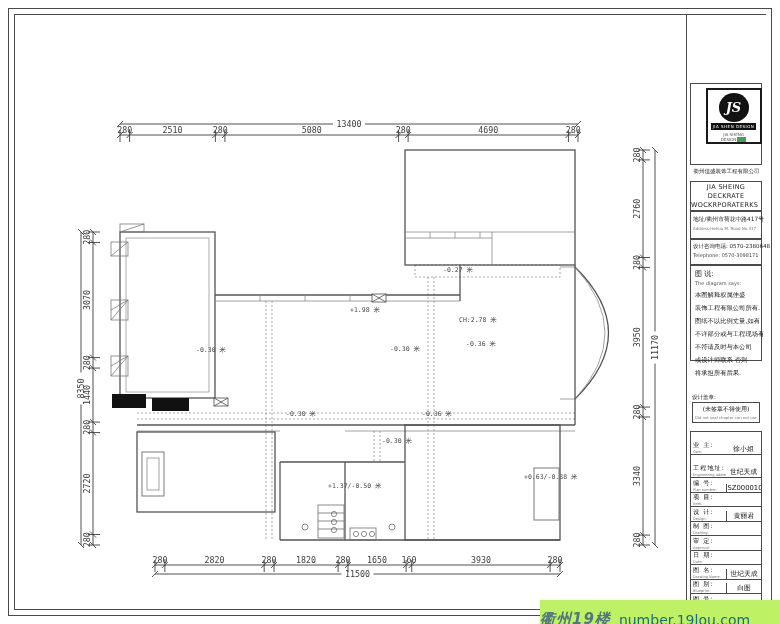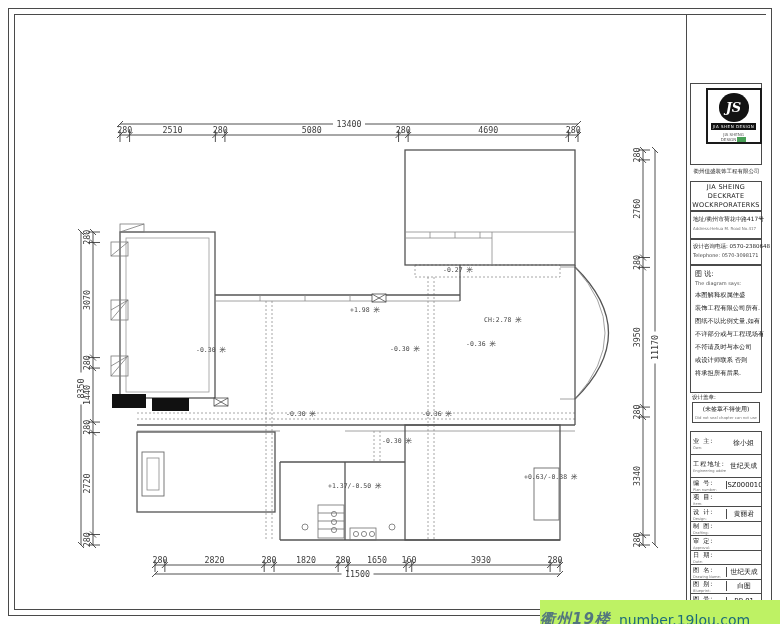--- a/index.html
+++ b/index.html
@@ -18,38 +18,38 @@
   .titleblock{position:absolute;left:686px;top:15px;width:79px;height:593px;border-left:1px solid #4a4a4a;background:#fff;}
   .tb-sec{position:absolute;left:3px;right:4px;border:1px solid #4a4a4a;background:#fff;box-sizing:border-box;}
   .logo-sec{top:68px;height:82px;display:flex;flex-direction:column;align-items:center;padding-top:4px;padding-left:15px;}
   .logo-frame{width:56px;height:56px;border:2px solid #1a1a1a;display:flex;flex-direction:column;align-items:center;padding-top:3px;box-sizing:border-box;}
   .logo-circle{width:30px;height:30px;border-radius:50%;background:#121212;color:#fff;display:flex;align-items:center;justify-content:center;
     font-family:"DejaVu Serif","Liberation Serif",serif;font-style:italic;font-weight:bold;font-size:13px;}
   .logo-band{margin-top:1px;background:#121212;color:#fff;font-size:4px;letter-spacing:.5px;padding:1px 2px;white-space:nowrap;}
   .logo-subs{margin-top:2px;font-size:4px;color:#555;text-align:center;line-height:5px;white-space:nowrap;}
   .chip{display:inline-block;width:9px;height:5px;background:#49a057;vertical-align:middle;margin-left:1px;}
   .cn-company{position:absolute;left:0;right:0;top:152px;height:14px;text-align:center;font-size:6px;color:#222;white-space:nowrap;transform:scale(.92);}
-  .en-company{top:166px;height:30px;display:flex;flex-direction:column;align-items:center;justify-content:center;font-size:6.5px;color:#1b1b1b;text-align:center;line-height:9px;letter-spacing:.3px;}
+  .en-company{top:166px;height:30px;display:flex;flex-direction:column;align-items:flex-start;justify-content:center;font-size:6.5px;color:#1b1b1b;text-align:center;line-height:9px;letter-spacing:.3px;}
   .addr-sec{top:196px;height:28px;padding:3px 2px 0 2px;}
   .addr-cn{font-size:5.8px;color:#222;white-space:nowrap;}
   .addr-en{font-size:4px;color:#777;margin-top:2px;white-space:nowrap;}
   .phone-sec{top:224px;height:26px;padding:3px 2px 0 2px;}
   .phone-cn{font-size:5.5px;color:#222;white-space:nowrap;}
   .phone-en{font-size:5px;color:#444;margin-top:2px;white-space:nowrap;}
-  .diagram-sec{top:250px;height:128px;padding:3px 3px 0 4px;}
+  .diagram-sec{top:250px;height:96px;padding:3px 3px 0 4px;}
   .diag-label{font-size:7px;color:#111;}
   .diag-label-en{font-size:5px;color:#555;margin:1px 0 2px 0;}
   .diag-line{font-size:6.3px;color:#222;line-height:13px;white-space:nowrap;}
   .seal-sec{top:378px;height:38px;padding:1px 2px;}
   .seal-label{font-size:5.5px;color:#222;}
   .seal-box{border:1px solid #4a4a4a;margin-top:1px;text-align:center;padding:2px 0;}
   .seal-note{font-size:6px;color:#111;white-space:nowrap;}
   .seal-note-en{font-size:3.8px;color:#777;margin-top:1px;white-space:nowrap;}
   .rows-sec{top:416px;height:177px;border:1px solid #4a4a4a;border-top:none;}
-  .tb-row{display:flex;border-top:1px solid #4a4a4a;align-items:center;box-sizing:border-box;}
+  .tb-row{display:flex;border-top:1px solid #4a4a4a;align-items:flex-end;box-sizing:border-box;}
   .tb-row.big{height:23px;}
   .tb-row.sm{height:14.5px;}
   .tb-lab{width:33px;padding:1px 0 0 2px;display:flex;flex-direction:column;justify-content:center;overflow:hidden;}
   .tb-lab .cn{font-size:6.2px;color:#111;letter-spacing:1px;white-space:nowrap;}
   .tb-lab .sub{font-size:3.6px;color:#777;white-space:nowrap;}
   .tb-val{flex:1;border-left:1px solid #4a4a4a;display:flex;align-items:center;justify-content:center;font-size:6.8px;color:#111;white-space:nowrap;overflow:hidden;}
   .tb-row.big .tb-val{border-left:none;}
   
   .watermark{position:absolute;left:540px;top:600px;width:240px;height:39px;background:#bef264;display:flex;align-items:center;box-sizing:border-box;z-index:6;}
   .wm-brand{font-size:15px;font-weight:bold;font-style:italic;color:#53767e;letter-spacing:1px;white-space:nowrap;}
@@ -291,21 +291,21 @@
         <text x="640" y="476.0429722470904" text-anchor="middle" font-size="8.3" fill="#3c3c3c" stroke="none" font-family="DejaVu Sans Mono, monospace" transform="rotate(-90 640 476.0429722470904)">3340</text>
         <text x="640" y="540.0492390331244" text-anchor="middle" font-size="8.3" fill="#3c3c3c" stroke="none" font-family="DejaVu Sans Mono, monospace" transform="rotate(-90 640 540.0492390331244)">280</text>
         <text x="658" y="347.5" text-anchor="middle" font-size="8.3" fill="#3c3c3c" stroke="none" font-family="DejaVu Sans Mono, monospace" transform="rotate(-90 658 347.5)">11170</text>
       </g>
     </g>
 </svg>
 
 <div id="elevations">
     <div class="elev" style="left: 443px; top: 266px; text-align: center;">-0.27 米</div>
     <div class="elev" style="left: 350px; top: 306px;">+1.98 米</div>
-    <div class="elev" style="left: 484px; top: 316px;">CH:2.78 米</div>
+    <div class="elev" style="left: 459px; top: 316px;">CH:2.78 米</div>
     <div class="elev" style="left: 196px; top: 346px;">-0.30 米</div>
     <div class="elev" style="left: 390px; top: 345px;">-0.30 米</div>
     <div class="elev" style="left: 466px; top: 340px;">-0.36 米</div>
     <div class="elev" style="left: 286px; top: 410px;">-0.30 米</div>
     <div class="elev" style="left: 422px; top: 410px;">-0.36 米</div>
     <div class="elev" style="left: 382px; top: 437px;">-0.30 米</div>
     <div class="elev" style="left: 328px; top: 482px;">+1.37/-0.50 米</div>
     <div class="elev" style="left: 524px; top: 473px;">+0.63/-0.38 米</div>
   </div>
 

